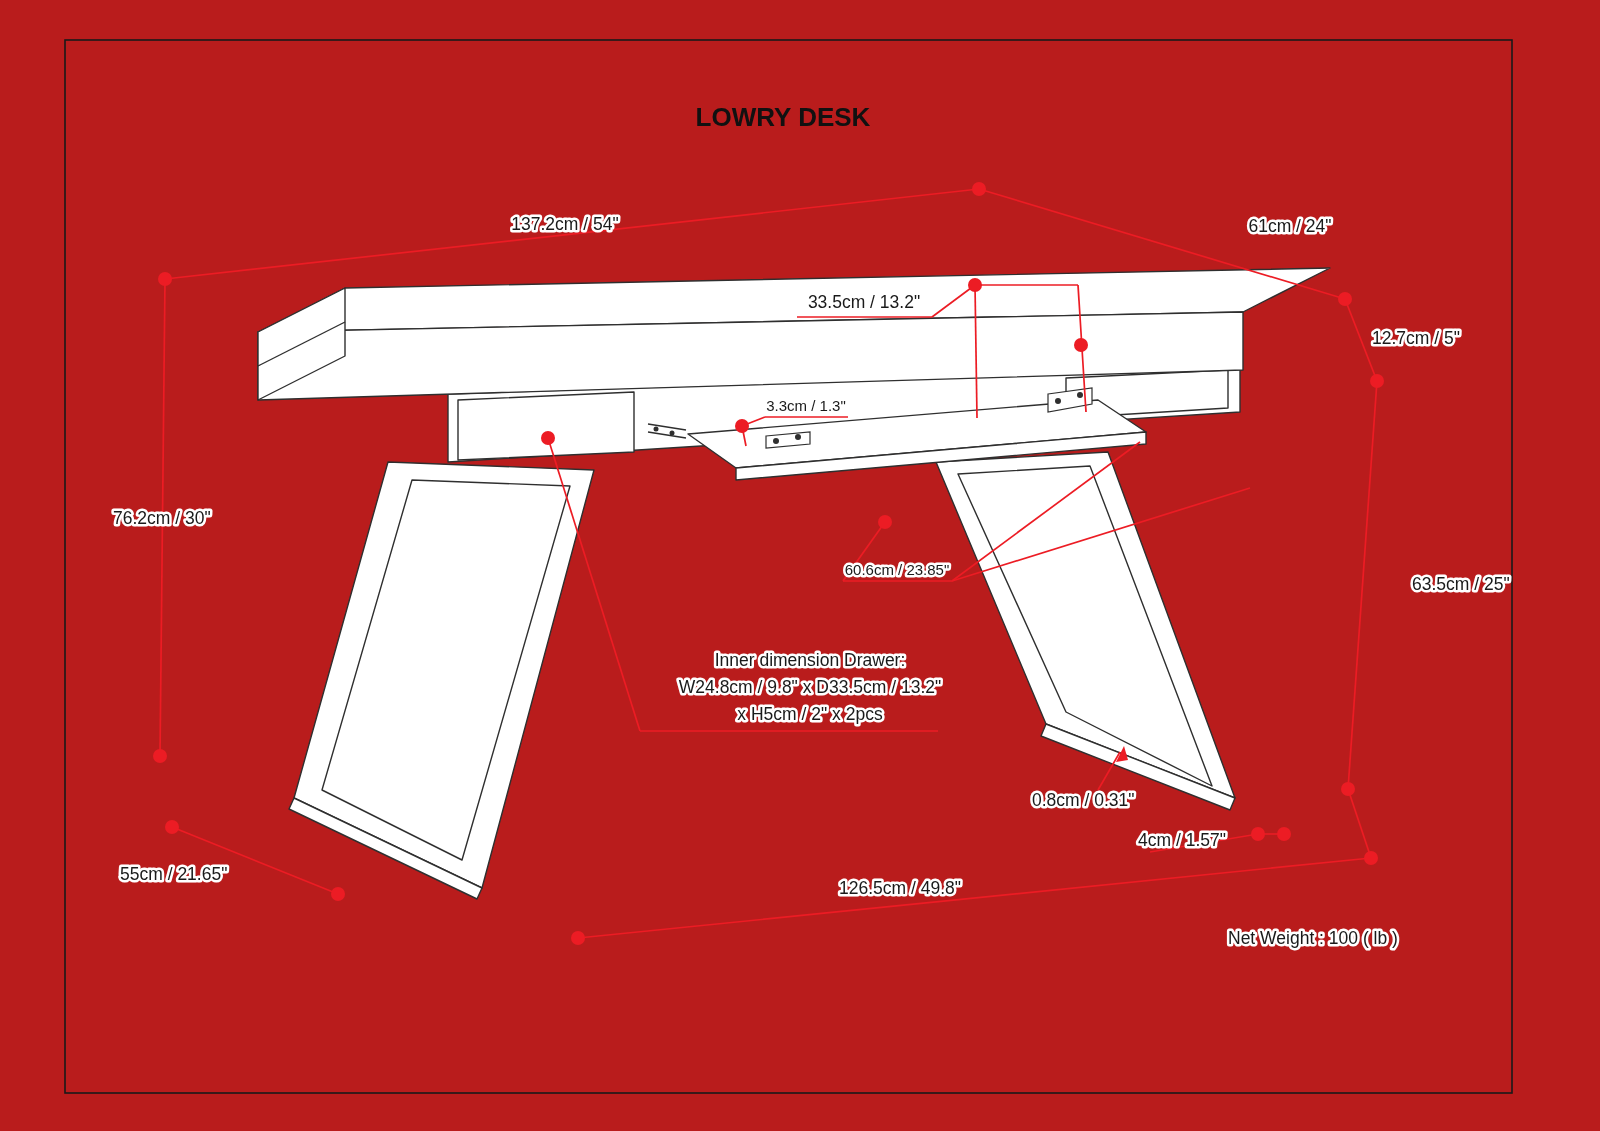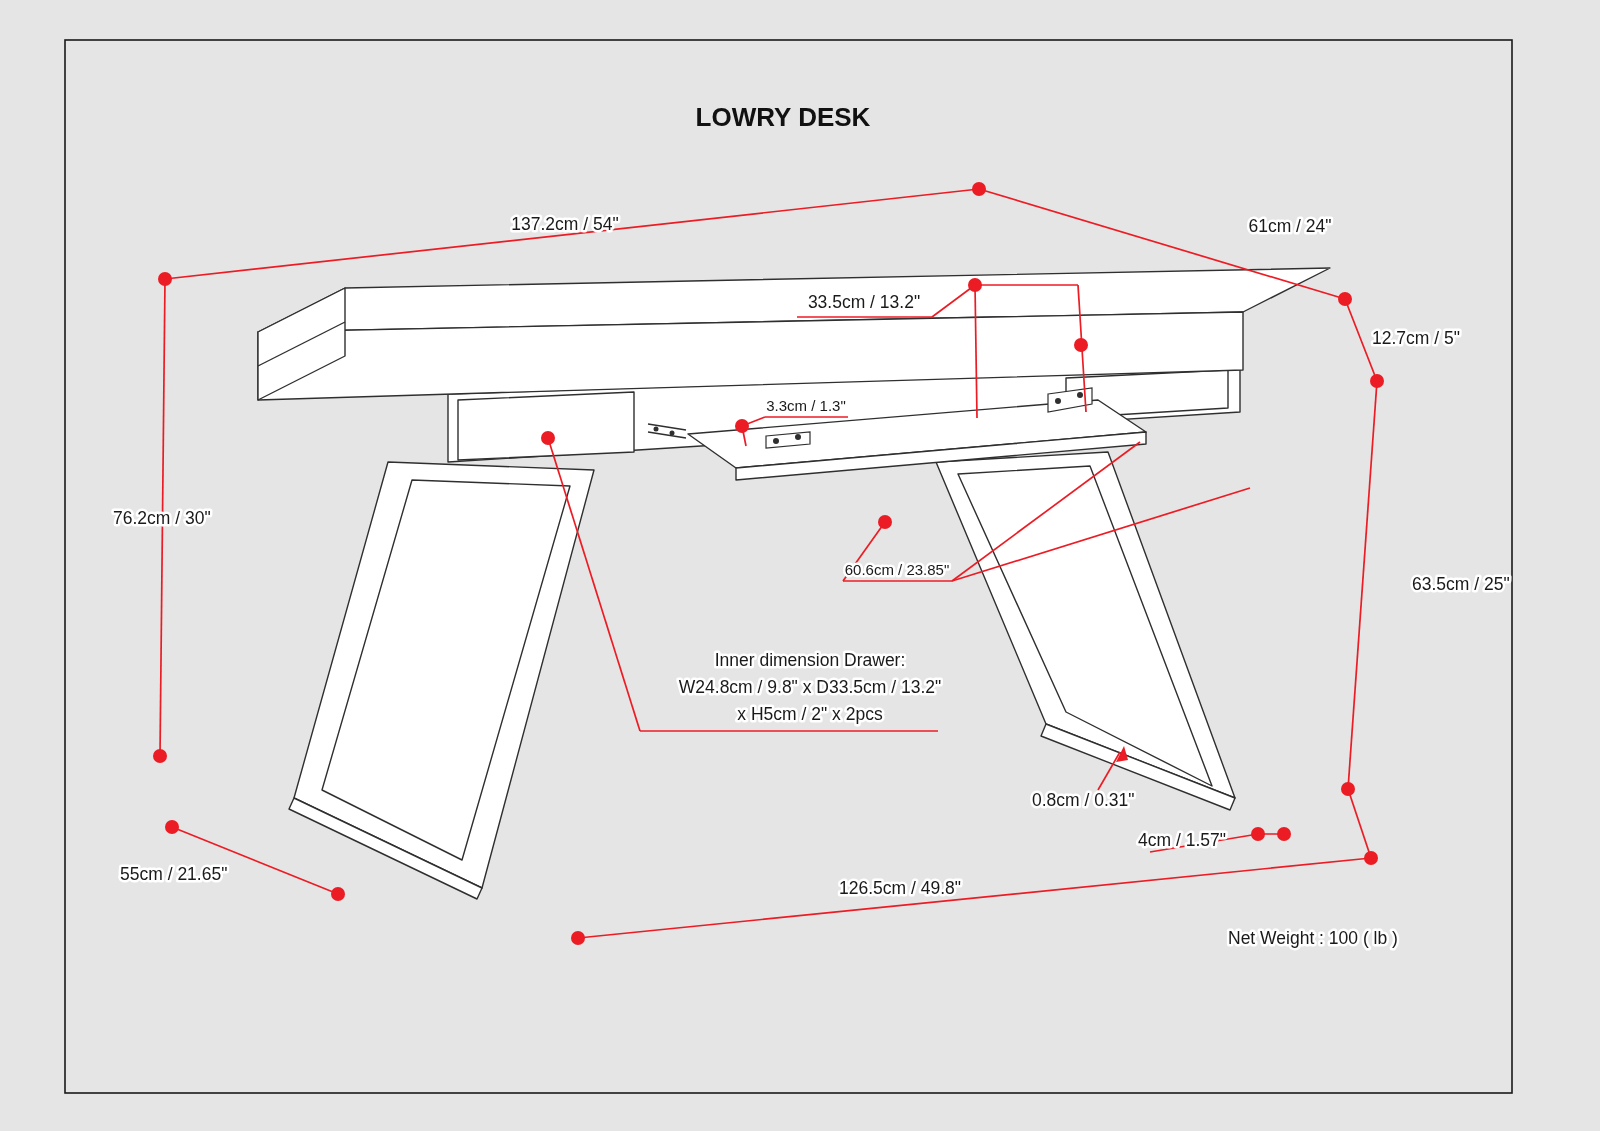--- a/index.html
+++ b/index.html
@@ -1,16 +1,16 @@
 <!DOCTYPE html>
 <html><head>
 <meta charset="utf-8">
 <style>
   html,body{margin:0;padding:0;background:#ffffff;}
-  .page{position:relative;width:1600px;height:1131px;background:#e5e5e5;overflow:hidden;}
+  .page{position:relative;width:1600px;height:1131px;background:#b91c1c;overflow:hidden;}
   svg{display:block;}
   .title-text{font:bold 26px "Liberation Sans", sans-serif;fill:#111111;}
   .dim-label{font:17.5px "Liberation Sans", sans-serif;fill:#1a1a1a;
              paint-order:stroke;stroke:#ffffff;stroke-width:5px;stroke-linejoin:round;}
   .dim-label.small{font-size:15px;}
   .outline{fill:#ffffff;stroke:#2f2f2f;stroke-width:1.4;stroke-linejoin:round;}
   .wire{fill:none;stroke:#2f2f2f;stroke-width:1.4;stroke-linejoin:round;}
   .dim{stroke:#ec1c24;stroke-width:1.7;fill:none;}
   .dot{fill:#ec1c24;stroke:none;}
   .arrowhead{fill:#ec1c24;stroke:none;}

